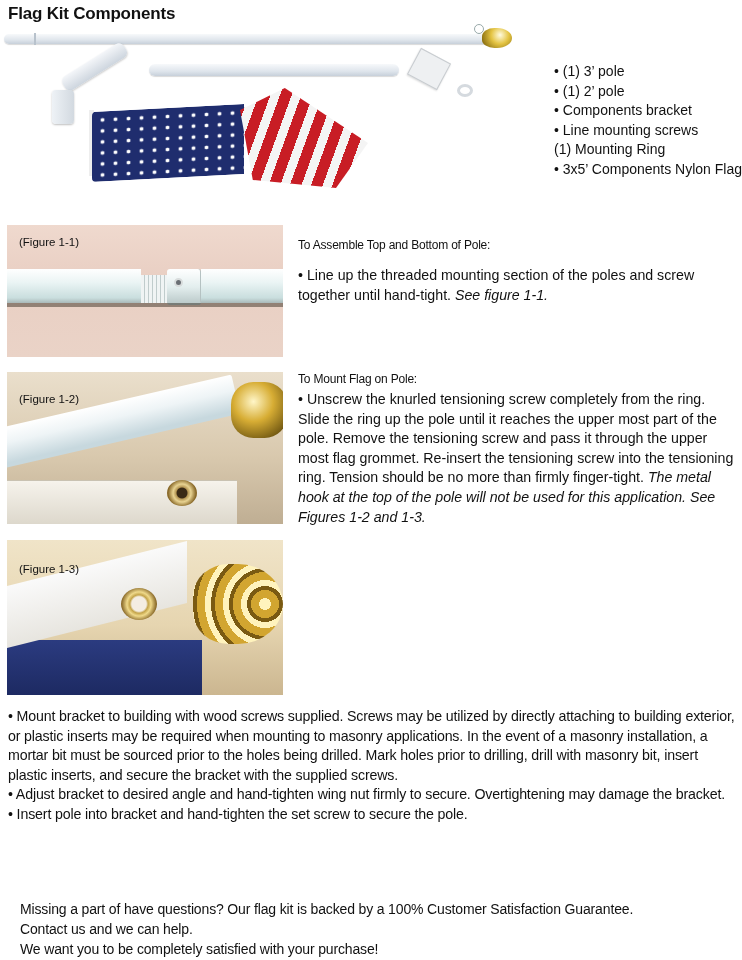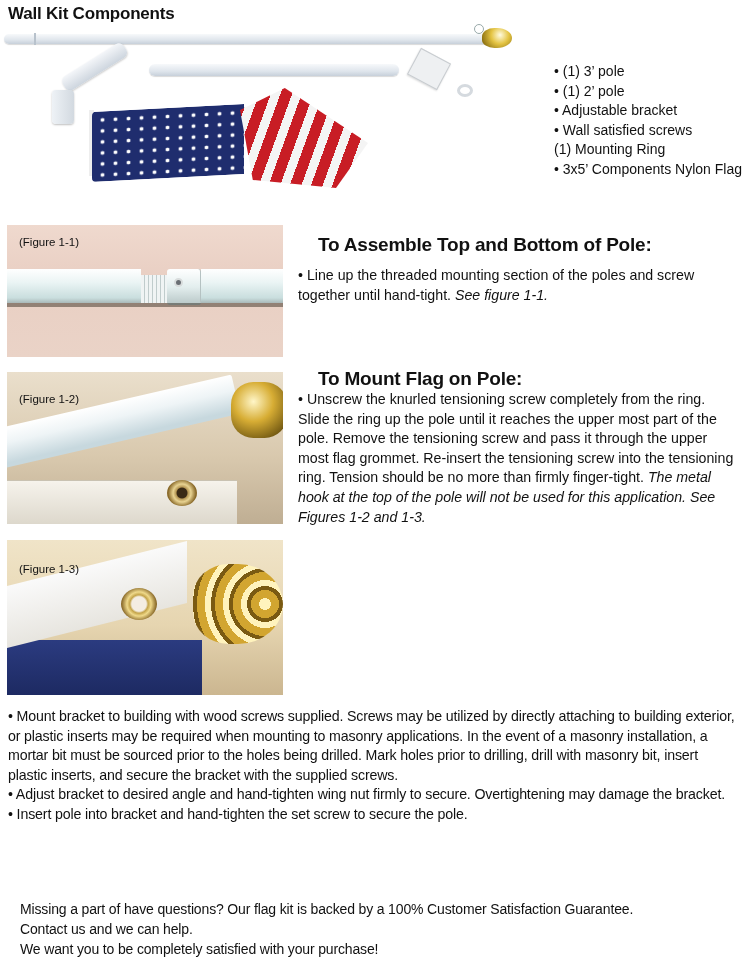--- a/index.html
+++ b/index.html
@@ -73,36 +73,36 @@
   .fig3 .flag-blue { position: absolute; left: 0; top: 100px; width: 195px; height: 55px; background: linear-gradient(#2b3b80, #1d2a62); }
   .fig3 .cloth { position: absolute; left: 0; top: 46px; width: 180px; height: 62px; background: linear-gradient(#fafafa, #e7e5df);
     transform: skewY(-14deg); transform-origin: left top; }
   .fig3 .grommet { position: absolute; left: 114px; top: 48px; width: 36px; height: 32px; border-radius: 50%;
     background: radial-gradient(circle, #f4ede2 30%, #c4a44a 38%, #efd98a 50%, #8a6a2a 72%); }
   .fig3 .finial { position: absolute; left: 186px; top: 24px; width: 90px; height: 80px; border-radius: 40% 50% 50% 40%;
     background: repeating-radial-gradient(circle at 80% 50%, #fff3bd 0 6px, #d2a530 6px 14px, #7a5a12 14px 18px); }
 
   
   .section { position: absolute; left: 298px; width: 440px; font-size: 14.2px; line-height: 19.6px; color: #111; }
-  .section h2 { font-size: 19px; font-weight: bold; line-height: 22px; letter-spacing: -0.2px; margin-left: 20px; }
+  .section h2 { font-size: 12px; font-weight: normal; line-height: 22px; letter-spacing: -0.2px; }
   .sec1 { top: 234px; }
   .sec1 h2 { margin-bottom: 10px; }
   .sec2 { top: 368px; }
   .italic { font-style: italic; }
 
   .sec-building { position: absolute; left: 8px; top: 707px; width: 730px; font-size: 14.2px; line-height: 19.6px; color: #111; }
   .sec-building h2 { font-size: 17px; font-weight: bold; line-height: 22px; letter-spacing: -0.2px; }
   .sec-building p { letter-spacing: -0.15px; }
 
   .footer { position: absolute; left: 0; top: 899px; width: 742px; text-align: left; font-size: 14px; line-height: 20px; color: #111; letter-spacing: -0.15px; margin-left: 20px; }
 </style>
 </head>
 <body>
 
-<div class="title">Wall Kit Components</div>
+<div class="title">Flag Kit Components</div>
 
 <div class="kit">
   <div class="pole-long"></div>
   <div class="pole-joint"></div>
   <div class="hook"></div>
   <div class="finial"></div>
   <div class="pole-short"></div>
   <div class="bracket-arm"></div>
   <div class="bracket-base"></div>
   <div class="screws-pack"></div>
@@ -110,22 +110,22 @@
   <div class="flag">
     <div class="flag-hem"></div>
     <div class="flag-canton"></div>
     <div class="flag-stripes"></div>
   </div>
 </div>
 
 <ul class="kit-list">
   <li>• (1) 3’ pole</li>
   <li>• (1) 2’ pole</li>
-  <li>• Adjustable bracket</li>
-  <li>• Wall satisfied screws</li>
+  <li>• Components bracket</li>
+  <li>• Line mounting screws</li>
   <li>(1) Mounting Ring</li>
   <li>• 3x5’ Components Nylon Flag</li>
 </ul>
 
 <div class="figure fig1">
   <div class="figure-label">(Figure 1-1)</div>
   <div class="pole-a"></div>
   <div class="thread"></div>
   <div class="collar"></div>
   <div class="screw"></div>

